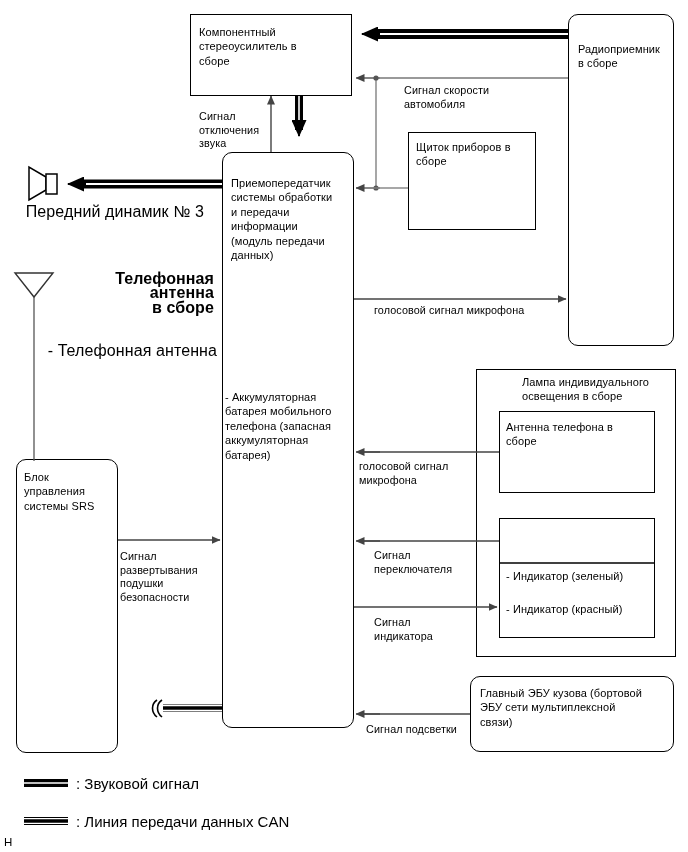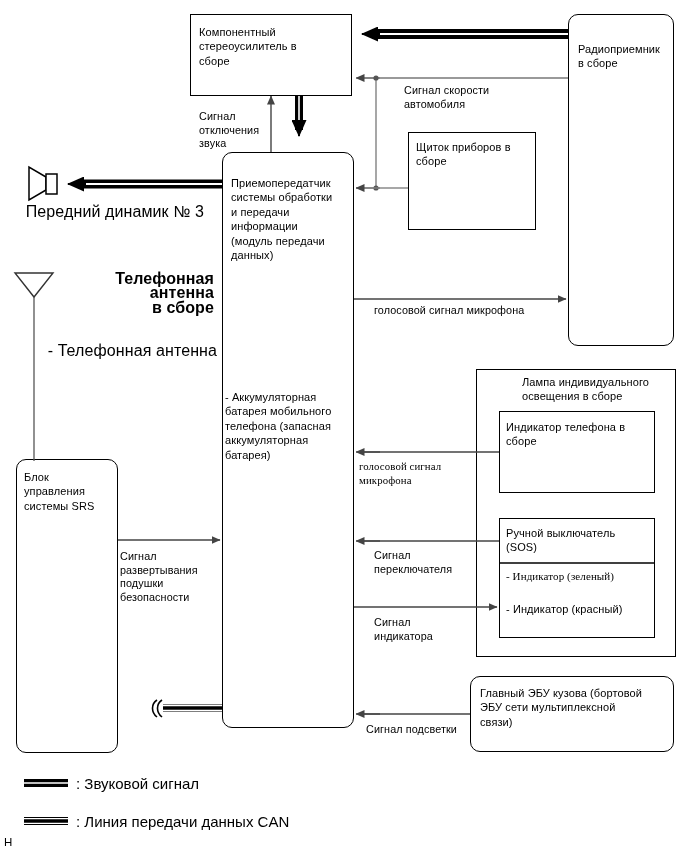--- a/index.html
+++ b/index.html
@@ -49,47 +49,45 @@
   <div class="box round" style="left:16px;top:459px;width:102px;height:294px;"></div>
   <div class="boxtext" style="left:24px;top:470px;width:94px;">Блок
 управления
 системы SRS</div>
 
   <div class="box thin" style="left:476px;top:369px;width:200px;height:288px;"></div>
   <div class="boxtext" style="left:486px;top:375px;width:192px;margin-left:36px;">Лампа индивидуального
 освещения в сборе</div>
 
   <div class="box" style="left:499px;top:411px;width:156px;height:82px;"></div>
-  <div class="boxtext" style="left:506px;top:420px;width:150px;">Индикатор телефона в
+  <div class="boxtext" style="left:506px;top:420px;width:150px;">Антенна телефона в
 сборе</div>
 
   <div class="box" style="left:499px;top:518px;width:156px;height:120px;"></div>
-  <div class="boxtext" style="left:506px;top:526px;width:150px;">Ручной выключатель
-(SOS)</div>
-  <div class="boxtext" style="left:506px;top:569px;width:150px;font-family:Liberation Serif, serif;">- Индикатор (зеленый)</div>
+  <div class="boxtext" style="left:506px;top:569px;width:150px;">- Индикатор (зеленый)</div>
   <div class="boxtext" style="left:506px;top:602px;width:150px;">- Индикатор (красный)</div>
 
   <div class="box round" style="left:470px;top:676px;width:204px;height:76px;"></div>
   <div class="boxtext" style="left:480px;top:686px;width:194px;">Главный ЭБУ кузова (бортовой
 ЭБУ сети мультиплексной
 связи)</div>
 
   <div class="lbl" style="left:24px;top:205px;width:180px;">Передний динамик № 3</div>
 
   <div class="lbl" style="left:54px;top:272px;width:160px;font-weight:bold;">Телефонная антенна
 в сборе</div>
   <div class="lbl" style="left:47px;top:332px;width:170px;margin-top:12px;">- Телефонная антенна</div>
 
   <div class="sig" style="left:199px;top:110px;width:70px;">Сигнал
 отключения
 звука</div>
   <div class="sig" style="left:404px;top:84px;width:130px;">Сигнал скорости
 автомобиля</div>
   <div class="sig" style="left:374px;top:304px;width:220px;">голосовой сигнал микрофона</div>
-  <div class="sig" style="left:359px;top:460px;width:120px;font-family:Liberation Serif, serif;">голосовой сигнал
+  <div class="sig" style="left:359px;top:460px;width:120px;">голосовой сигнал
 микрофона</div>
   <div class="sig" style="left:120px;top:550px;width:90px;">Сигнал
 развертывания
 подушки
 безопасности</div>
   <div class="sig" style="left:374px;top:549px;width:110px;">Сигнал
 переключателя</div>
   <div class="sig" style="left:374px;top:616px;width:110px;">Сигнал
 индикатора</div>
   <div class="sig" style="left:366px;top:723px;width:140px;">Сигнал подсветки</div>

